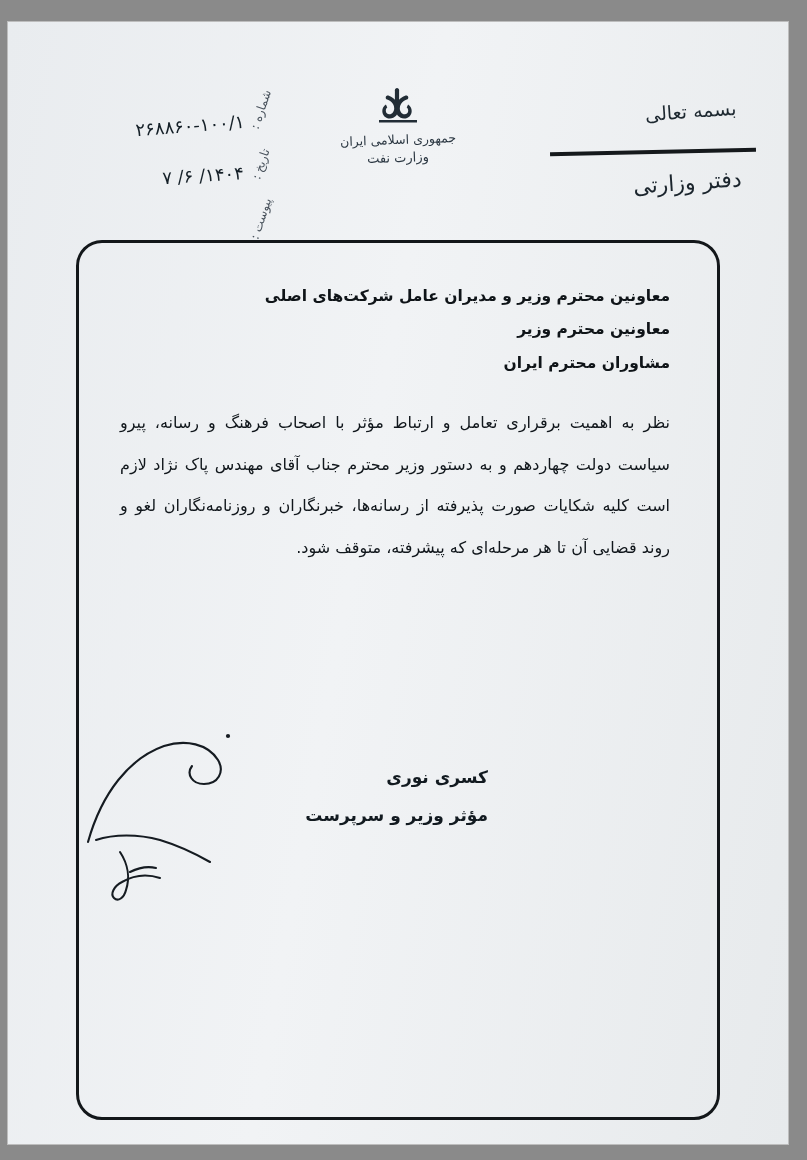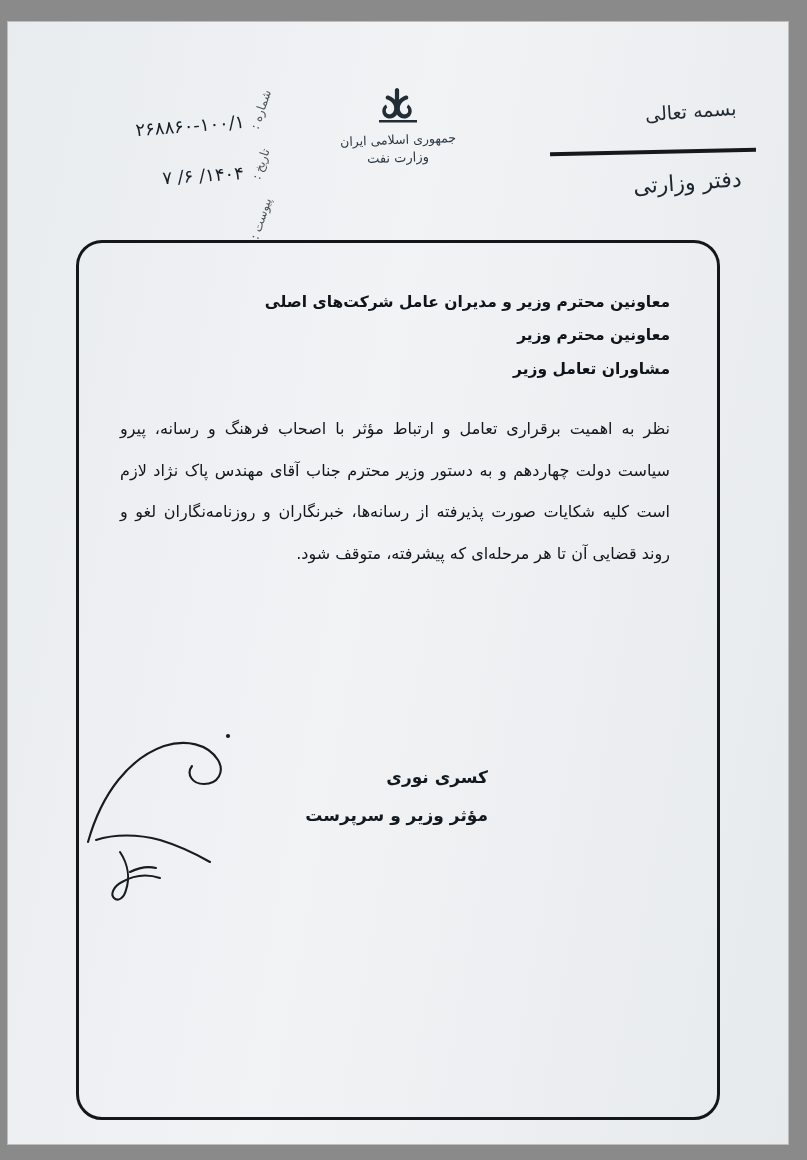--- a/index.html
+++ b/index.html
@@ -153,21 +153,21 @@
   .body {
     position: absolute;
     top: 258px;
     right: 118px;
     width: 560px;
     direction: rtl;
     text-align: right;
     color: #13181d;
   }
   .addressees {
-    margin-top: 6px;
+    margin-top: 0;
   }
   .addressee {
     font-size: 15.5px;
     font-weight: bold;
     line-height: 2.15;
     color: #0f1418;
     letter-spacing: 0.1px;
   }
   .salutation {
     margin-top: 34px;
@@ -256,21 +256,21 @@
       <div class="rule"></div>
       <div class="daftar">دفتر وزارتی</div>
     </div>
 
     <div class="frame"></div>
 
     <div class="body">
       <div class="addressees">
         <div class="addressee">معاونین محترم وزیر و مدیران عامل شرکت‌های اصلی</div>
         <div class="addressee">معاونین محترم وزیر</div>
-        <div class="addressee">مشاوران تعامل وزیر</div>
+        <div class="addressee">مشاوران محترم ایران</div>
       </div>
 
 
       <div class="para">نظر به اهمیت برقراری تعامل و ارتباط مؤثر با اصحاب فرهنگ و رسانه، پیرو سیاست دولت چهاردهم و به دستور وزیر محترم جناب آقای مهندس پاک نژاد لازم است کلیه شکایات صورت پذیرفته از رسانه‌ها، خبرنگاران و روزنامه‌نگاران لغو و روند قضایی آن تا هر مرحله‌ای که پیشرفته، متوقف شود.</div>
     </div>
 
     <div class="sign">
       <div class="sign-name">کسری نوری</div>
       <div class="sign-title">مؤثر وزیر و سرپرست</div>
     </div>

